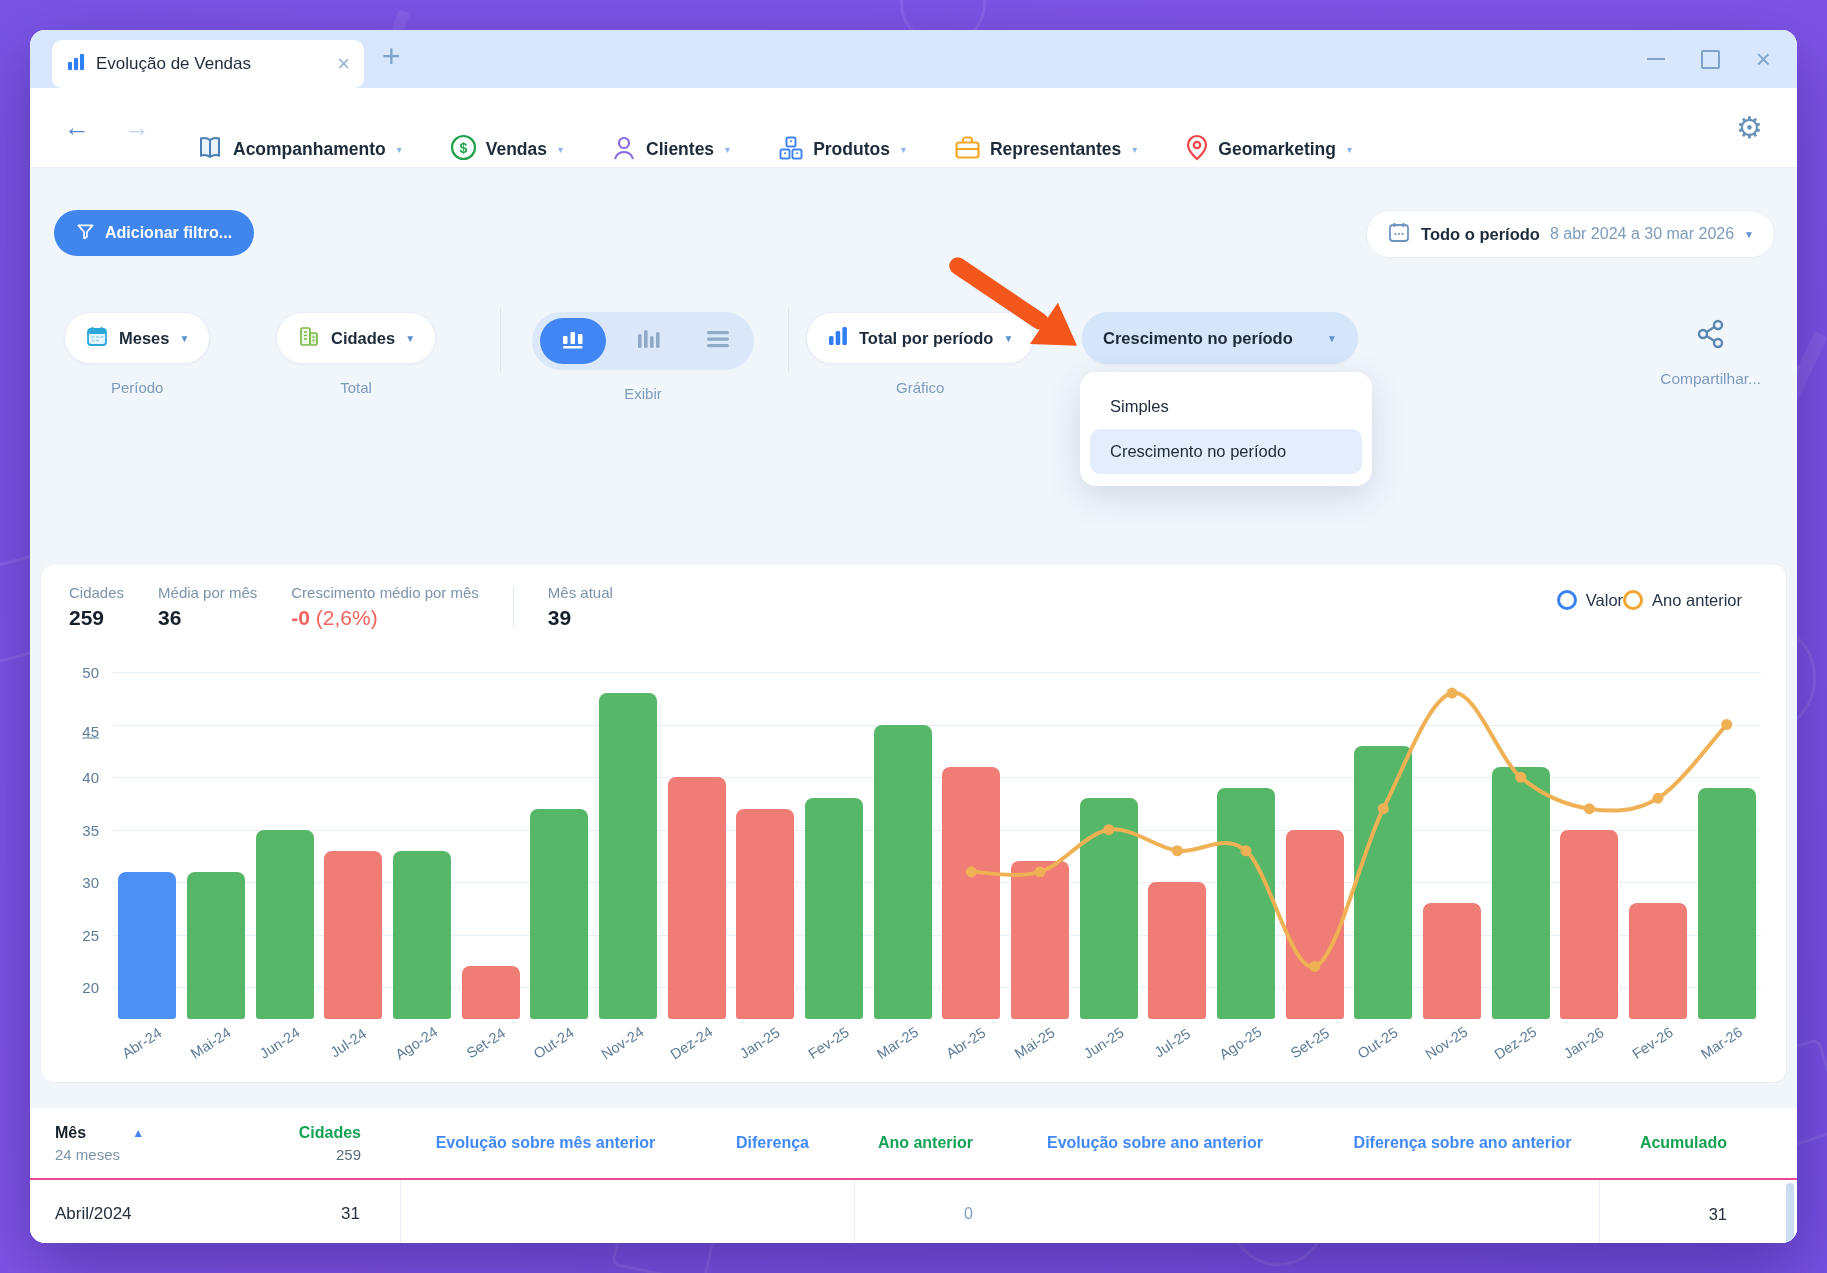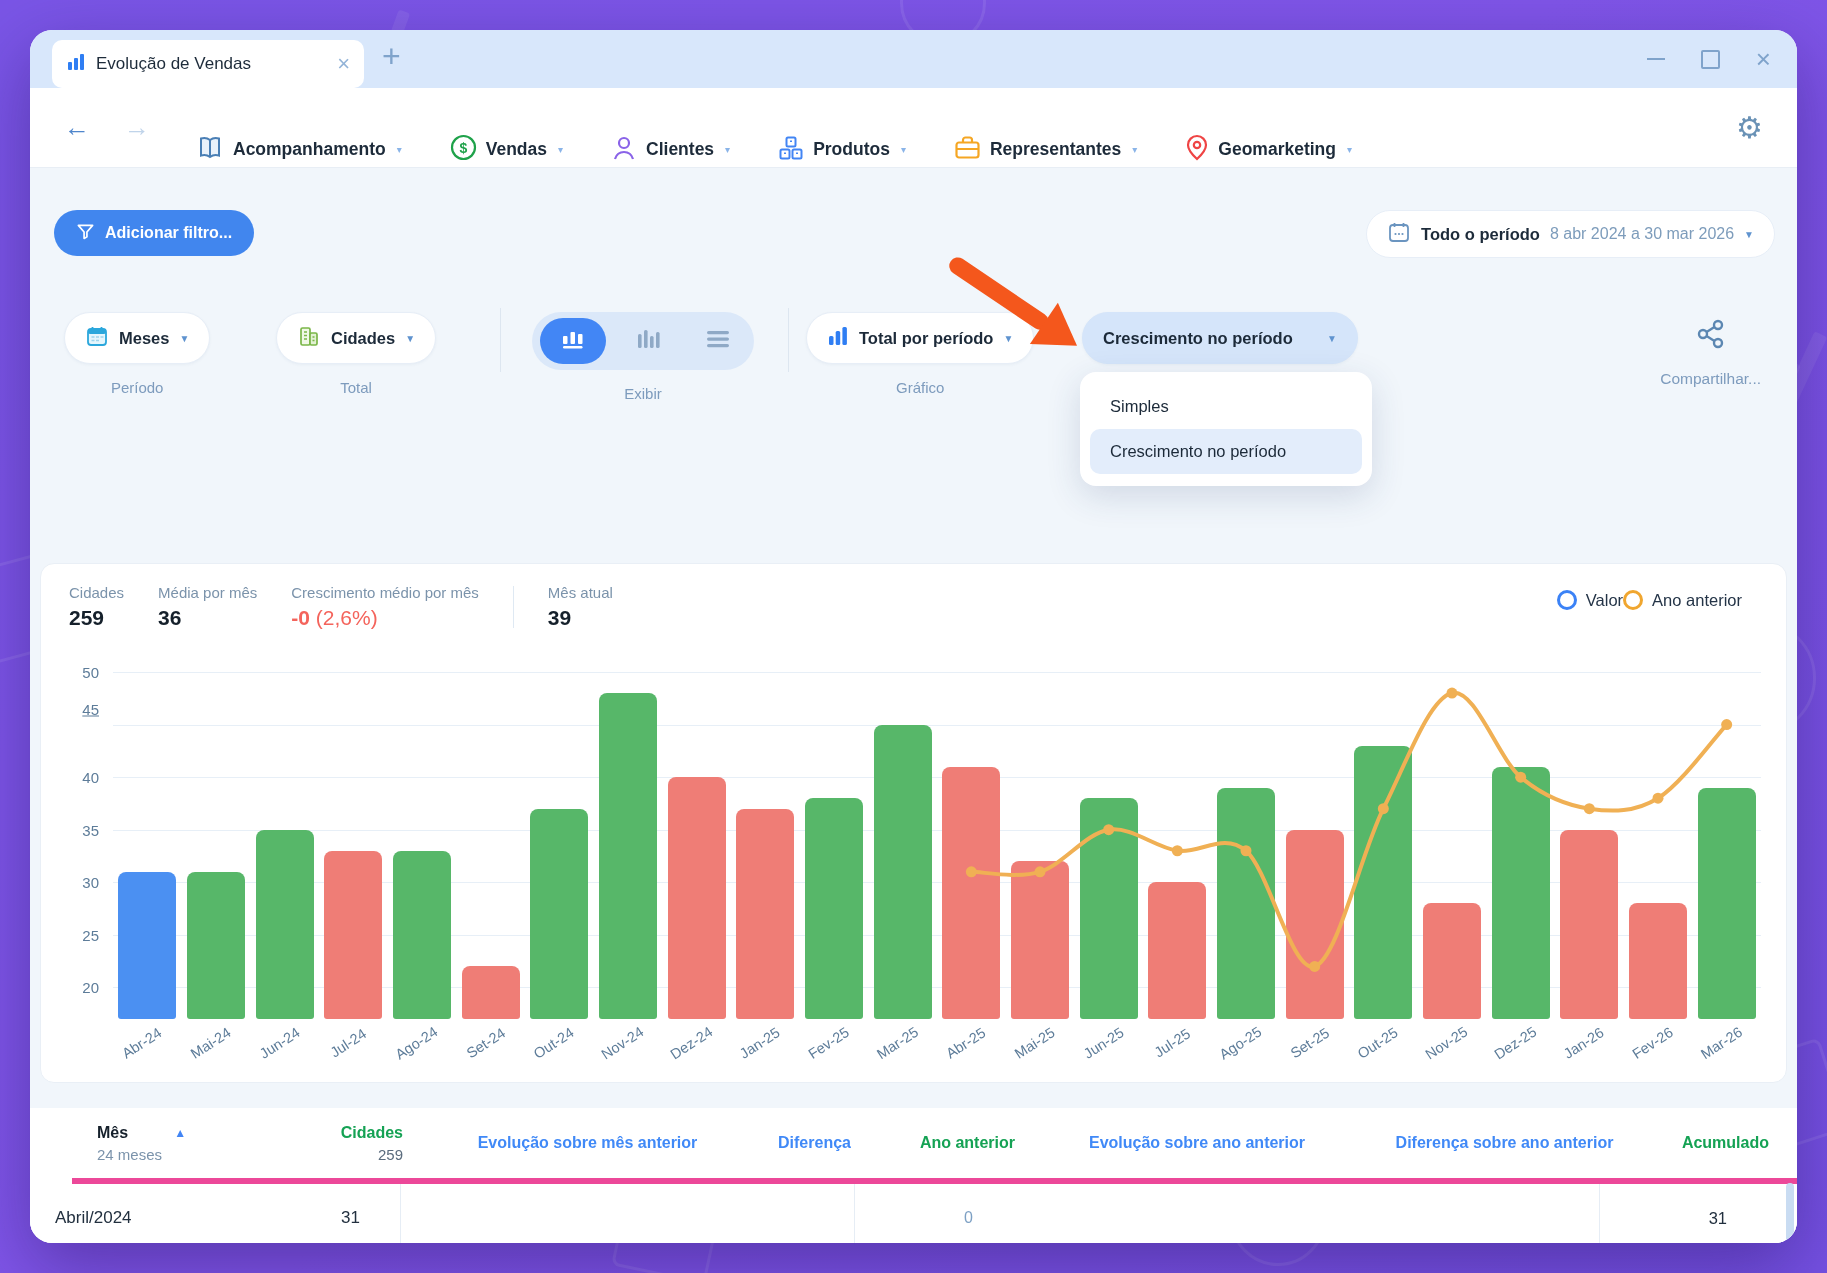--- a/index.html
+++ b/index.html
@@ -6,21 +6,21 @@
     font-family:"Liberation Sans",sans-serif;-webkit-font-smoothing:antialiased;}
   body{background:linear-gradient(135deg,#7a55e6 0%,#8055e8 50%,#7551e2 100%);position:relative;}
 
   
   .pg{position:absolute;border:3px solid rgba(255,255,255,.09);}
   .pg.c{border-radius:50%;}
   .pg.r{border-radius:8px;}
   .pg.bar{border:none;background:rgba(255,255,255,.07);border-radius:3px;}
 
   .window{position:absolute;left:30px;top:30px;width:1767px;height:1213px;background:#fff;
-    border-radius:22px;overflow:hidden;box-shadow:0 24px 70px rgba(25,8,80,.38);}
+    border-radius:15px;overflow:hidden;box-shadow:0 24px 70px rgba(25,8,80,.38);}
 
   
   .tabstrip{position:absolute;left:0;top:0;width:100%;height:58px;background:#d8e7fb;}
   .tab{position:absolute;left:22px;top:10px;width:312px;height:48px;background:#fff;border-radius:10px;
     display:flex;align-items:center;padding:0 14px;box-sizing:border-box;gap:10px;}
   .tab-title{font-size:17px;color:#1d2b3a;flex:1;}
   .tab-close{color:#93b4d8;font-size:22px;line-height:1;cursor:default;}
   .tab-plus{position:absolute;left:352px;top:8px;font-size:32px;color:#7fa3cb;font-weight:400;}
   .winctl{position:absolute;right:26px;top:0;height:58px;display:flex;align-items:center;gap:36px;color:#7fa3cb;}
   .wc-min{display:inline-block;width:18px;border-top:2px solid #7fa3cb;}
@@ -100,21 +100,21 @@
   .bar.blue{background:#4b90f2;}
   .bar.green{background:#57b769;}
   .bar.red{background:#ef7d76;}
   .xlab{position:absolute;top:calc(100% + 16px);left:50%;transform:translateX(-62%) rotate(-33deg);
     font-size:14.5px;color:#5d7c99;white-space:nowrap;}
   .linesvg{position:absolute;inset:0;overflow:visible;pointer-events:none;}
 
   
   .table{position:absolute;left:0;top:940px;width:1767px;background:#fff;}
   .thead,.trow{display:grid;grid-template-columns:371px 289px 165px 130px 340px 275px 197px;}
-  .thead{height:70px;border-bottom:6px solid #ec4899;align-items:center;margin-left:42px;}
+  .thead{height:70px;border-bottom:2px solid #ec4899;align-items:center;}
   .trow{height:68px;border-bottom:1px solid #eef2f7;align-items:center;}
   .hc{font-size:16px;font-weight:bold;}
   .hc.center{text-align:center;}
   .hc.right{text-align:right;}
   .hc.blue{color:#4089f7;}
   .hc.green{color:#15a254;}
   .mescell{display:flex;justify-content:space-between;align-items:center;padding:0 40px 0 25px;height:100%;box-sizing:border-box;}
   .sort{color:#4285f4;font-size:12px;margin-left:46px;}
   .sub{font-size:15px;color:#7b93ab;margin-top:4px;}
   .mes-right{text-align:right;}
@@ -393,21 +393,21 @@
           <div class="ylab" style="top: 315.455px;">20</div>
           <div class="gridline" style="top: 262.879px;"></div>
           <div class="ylab" style="top: 262.879px;">25</div>
           <div class="gridline" style="top: 210.303px;"></div>
           <div class="ylab" style="top: 210.303px;">30</div>
           <div class="gridline" style="top: 157.727px;"></div>
           <div class="ylab" style="top: 157.727px;">35</div>
           <div class="gridline" style="top: 105.152px;"></div>
           <div class="ylab" style="top: 105.152px;">40</div>
           <div class="gridline" style="top: 52.5758px;"></div>
-          <div class="ylab" style="top: 37px; text-decoration: underline;">45</div>
+          <div class="ylab" style="top: 59px; text-decoration: underline;">45</div>
           <div class="gridline" style="top: 0px;"></div>
           <div class="ylab" style="top: 0px;">50</div>
           <div class="bars">
             <div class="slot">
               <div class="bar blue" style="height: 147.212px;"></div>
               <div class="xlab">Abr-24</div>
             </div>
             <div class="slot">
               <div class="bar green" style="height: 147.212px;"></div>
               <div class="xlab">Mai-24</div>

